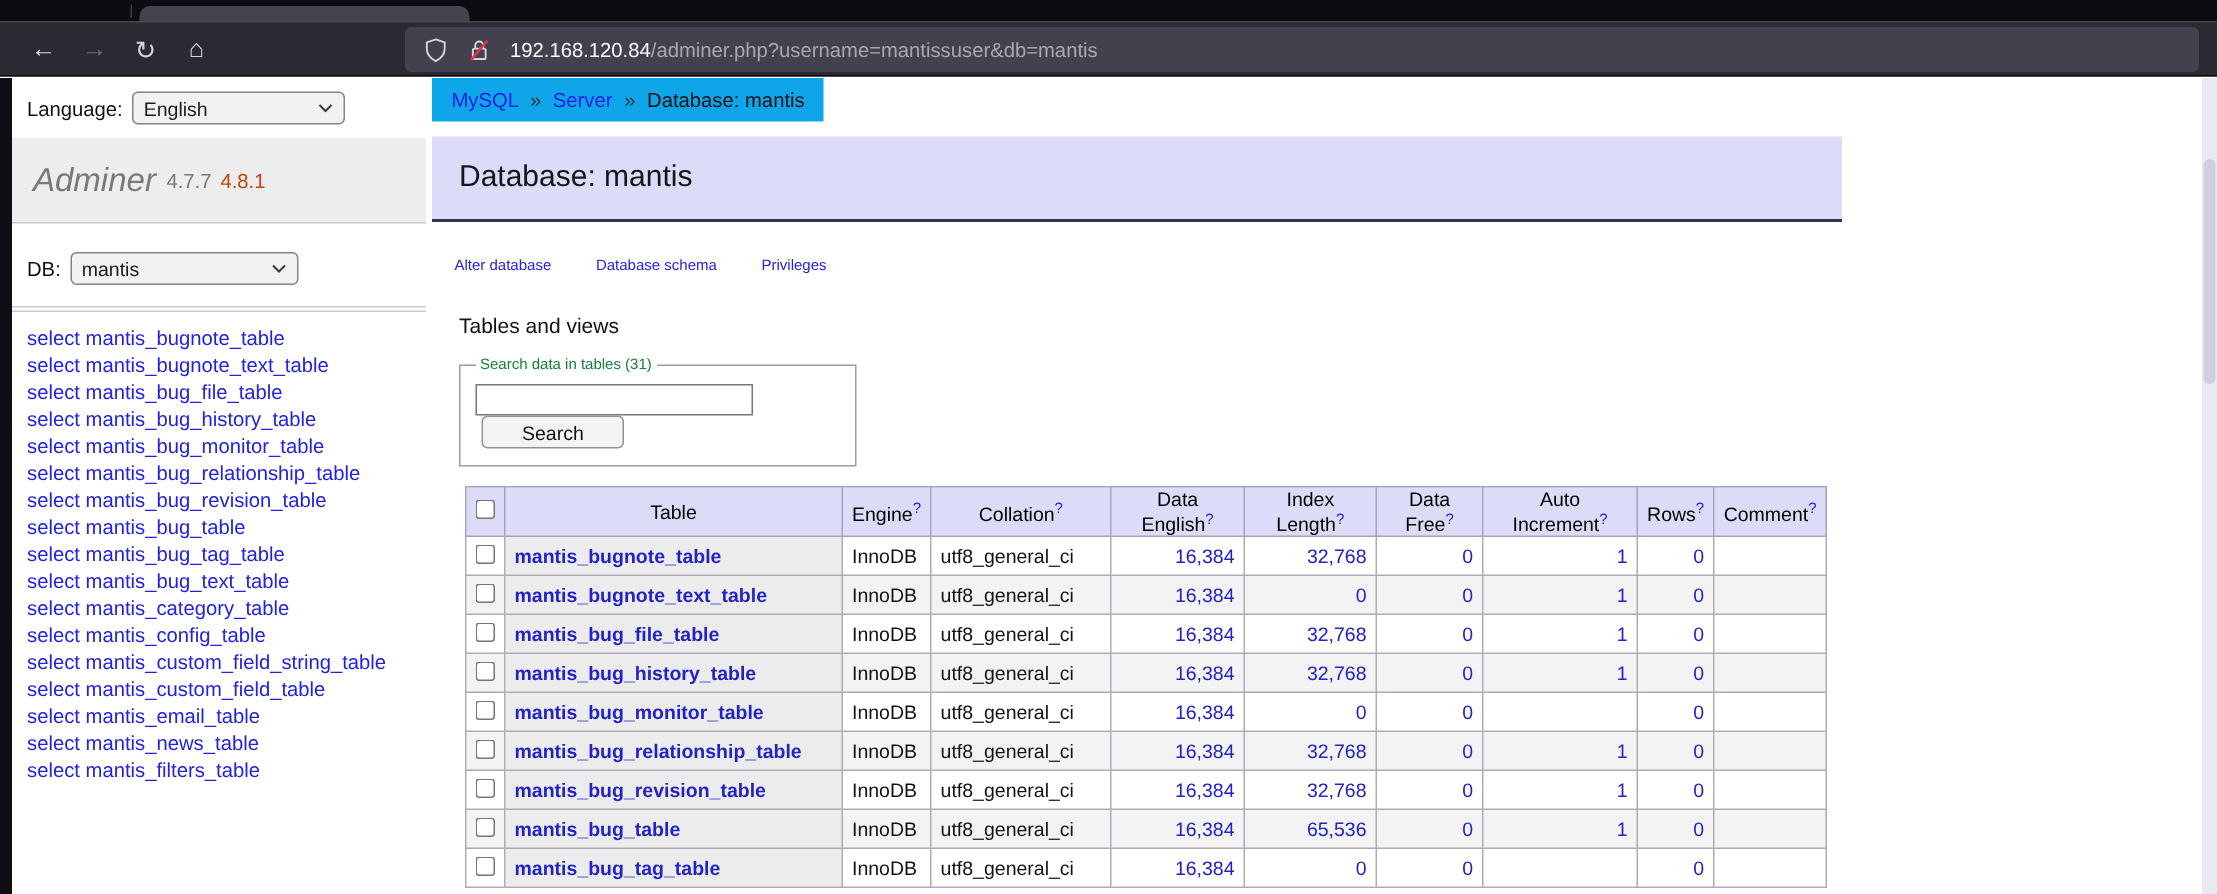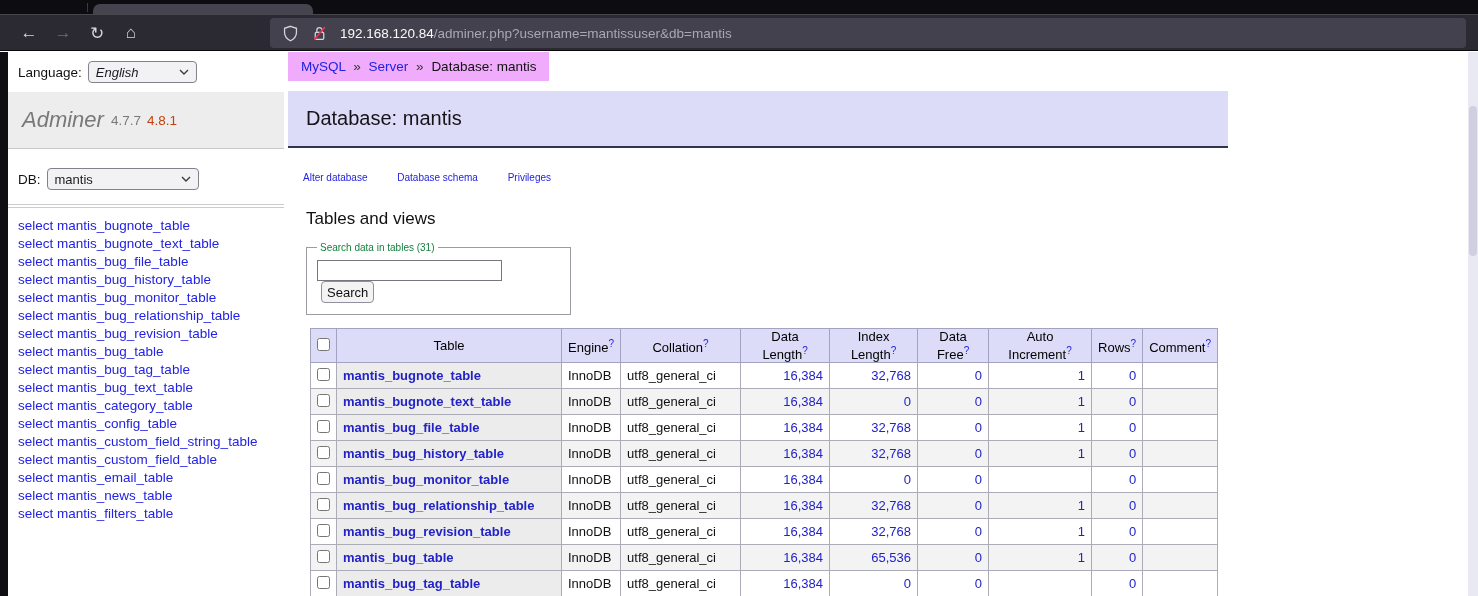--- a/index.html
+++ b/index.html
@@ -41,44 +41,44 @@
     border:1px solid #82828c; border-radius:4px; background:#f2f1f4;
     height:22px; padding:0 7px; margin-left:6px; font-size:13px; color:#1b1b1f; }
   .selectbox svg { margin-left:8px; }
   .versionbox { margin-top:9px; background:#ededee; border-bottom:1px solid #c9c9c9;
     height:57px; display:flex; align-items:center; padding-left:14px; }
   .brand { font-style:italic; font-size:22px; color:#797979; }
   .ver { font-size:13.5px; color:#797979; margin-left:7px; }
   .newver { font-size:13.5px; color:#c2410c; margin-left:6px; }
   .dbrow { padding:19px 0 0 10px; display:flex; align-items:center; }
   .dbrow .selectbox { width:152px; }
-  .langrow .selectbox { width:109px;font-style:italic; }
+  .langrow .selectbox { width:142px; }
   .side-hr { border:none; border-top:1px solid #ccc; margin:14px 0 0 0; }
   .sidelinks { padding:8px 0 10px 10px; line-height:18px; }
   .sidelinks a { margin-right:24px; white-space:nowrap; }
   .tablelist { padding:9px 0 0 10px; line-height:18px; white-space:nowrap; overflow:hidden; }
   .titem { height:18px; overflow:hidden; }
 
   
   .main { position:absolute; left:288px; top:52px; width:1180px; }
-  .breadcrumb { display:inline-block; background:#f0abfc; padding:7px 13px 7px 13px;
+  .breadcrumb { display:inline-block; background:#0ea5e9; padding:7px 13px 7px 13px;
     font-size:13.5px; color:#111; }
   .bc-sep { color:#333; margin:0 4px; }
   .titlebox { margin-top:10px; width:940px; height:57px; background:#dcdcf8;
     border-bottom:2px solid #35344f; display:flex; align-items:center; }
   .titlebox h2 { font-size:20px; font-weight:normal; color:#141419; margin-left:18px; }
   .mainlinks { margin:24px 0 0 15px; font-size:10px; }
   .mainlinks a { margin-right:27px; }
-  .section-title { margin:26px 0 0 18px; font-size:17px; font-weight:normal; color:#111; }
+  .section-title { margin:26px 0 0 18px; font-size:14px; font-weight:normal; color:#111; }
   fieldset { margin:13px 0 0 18px; width:265px; border:1px solid #9b9ba3;
     padding:7px 10px 11px 10px; }
   legend { font-size:10px; color:#15803d; padding:0 3px; }
   .searchinput { width:185px; height:21px; border:1px solid #76767f; background:#fff;
     font-size:13px; padding:0 4px; font-family:"Liberation Sans",sans-serif; }
-  .searchbtn { margin-left:4px; height:22px; padding:0 5px; font-size:13px;
+  .searchbtn { margin-left:4px; height:22px; padding:0 26px; font-size:13px;
     font-family:"Liberation Sans",sans-serif; color:#111;
     background:#f3f3f3; border:1px solid #8f8f9d; border-radius:4px; }
 
   
   table.data { margin:13px 0 0 22px; border-collapse:collapse; font-size:13px; }
   table.data th, table.data td { border:1px solid #abacb8; height:26px; padding:0 6px; }
   table.data thead th, table.data thead td { background:#dcdcf8; border-color:#a2a3c0; font-weight:normal; }
   th.h-table { font-weight:bold; text-align:center; }
   sup a { font-size:10px; }
   td.chk, th.chk { width:26px; text-align:center; padding:0; }
@@ -270,21 +270,21 @@
     <button class="searchbtn">Search</button>
   </fieldset>
 
   <table class="data">
     <thead>
       <tr>
         <td class="chk"><input type="checkbox" style=""></td>
         <th class="h-table">Table</th>
         <th><span>Engine</span><sup><a href="#">?</a></sup></th>
         <th><span>Collation</span><sup><a href="#">?</a></sup></th>
-        <th><span>Data Length</span><sup><a href="#">?</a></sup></th>
+        <th><span>Data English</span><sup><a href="#">?</a></sup></th>
         <th><span>Index Length</span><sup><a href="#">?</a></sup></th>
         <th><span>Data Free</span><sup><a href="#">?</a></sup></th>
         <th><span>Auto Increment</span><sup><a href="#">?</a></sup></th>
         <th><span>Rows</span><sup><a href="#">?</a></sup></th>
         <th><span>Comment</span><sup><a href="#">?</a></sup></th>
       </tr>
     </thead>
     <tbody>
 
         <tr>

